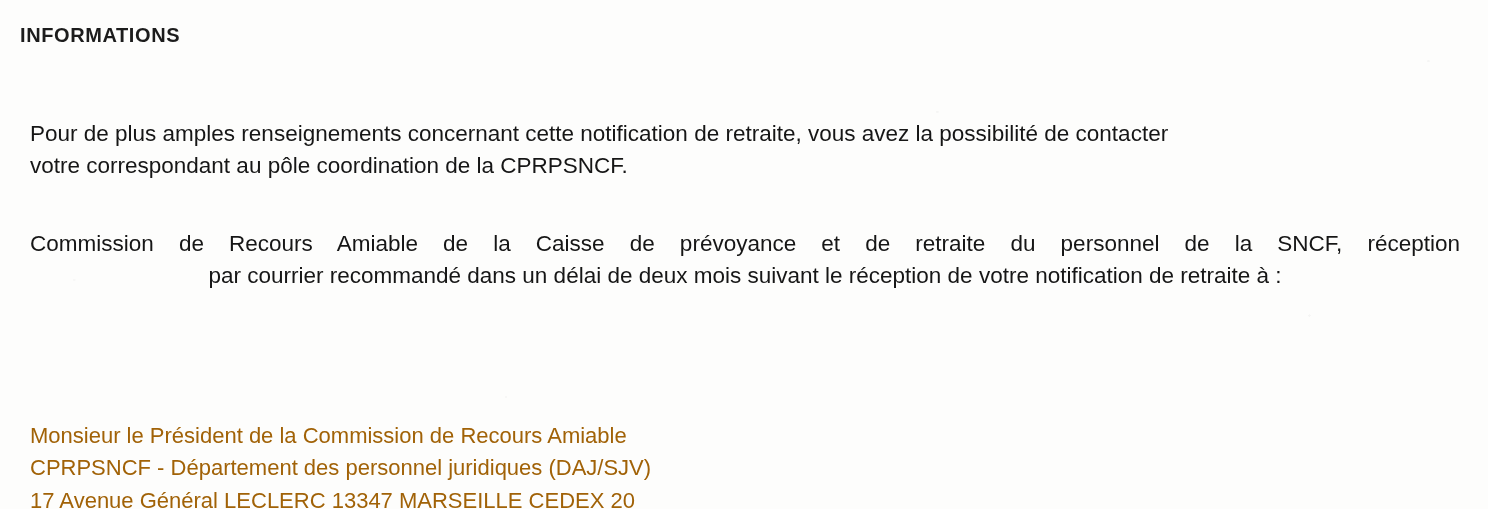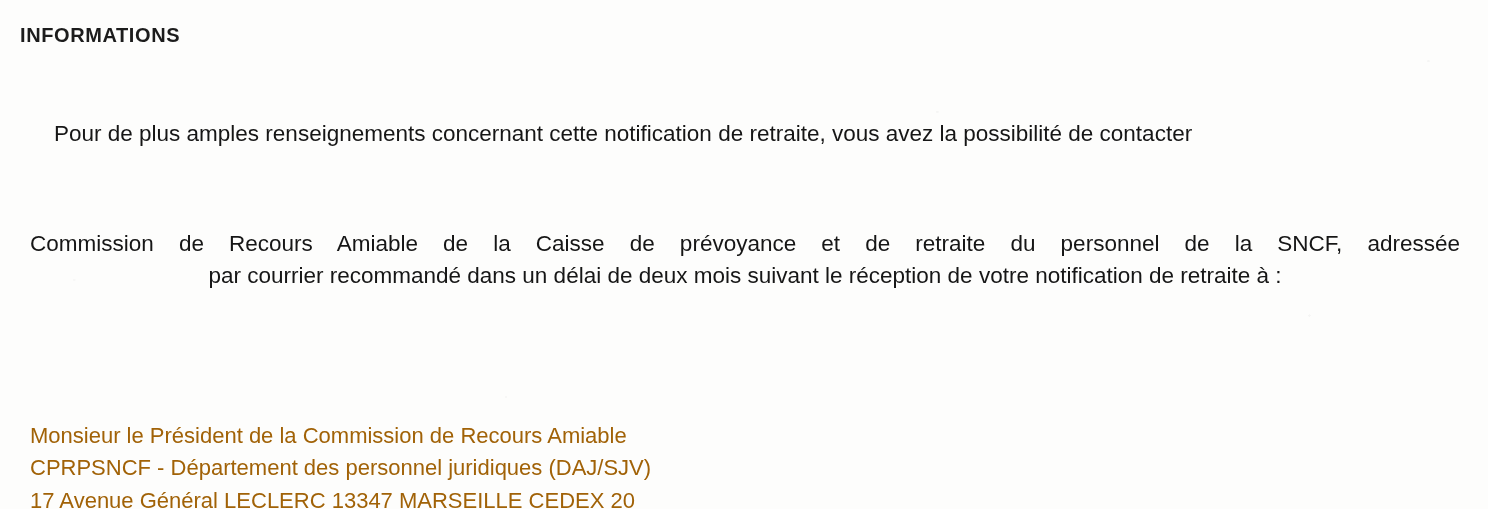--- a/index.html
+++ b/index.html
@@ -47,21 +47,21 @@
     box-sizing: border-box;
   }
   .body-block {
     position: absolute;
     left: 30px;
     width: 1430px;
     font-size: 22.5px;
     line-height: 1.42;
     color: #161616;
   }
-  #para-1 { top: 118px; margin-left: 24px; }
+  #para-1 { top: 118px; }
   #para-2 { top: 228px; text-align: justify; }
   #para-1 .line { display: block; }
   .address-block {
     position: absolute;
     left: 30px;
     top: 388px;
     width: 1430px;
     font-size: 22px;
     font-weight: normal;
     line-height: 1.47;
@@ -83,24 +83,25 @@
 <body>
 
 <div class="page">
 
   <div class="scan-noise"></div>
 
   <div class="doc-title">INFORMATIONS</div>
 
   <div class="body-block" id="para-1">
     <span class="line">Pour de plus amples renseignements concernant cette notification de retraite, vous avez la possibilité de contacter</span>
+    <span class="line">votre correspondant au pôle coordination de la CPRPSNCF.</span>
   </div>
 
   <div class="body-block" id="para-2">
-    <span class="justified-row">Commission de Recours Amiable de la Caisse de prévoyance et de retraite du personnel de la SNCF, adressée</span>
+    <span class="justified-row">Commission de Recours Amiable de la Caisse de prévoyance et de retraite du personnel de la SNCF, réception</span>
     <span class="justified-last">par courrier recommandé dans un délai de deux mois suivant le réception de votre notification de retraite à :</span>
   </div>
 
   <div class="address-block">
     <span class="line">Monsieur le Président de la Commission de Recours Amiable</span>
     <span class="line">CPRPSNCF - Département des personnel juridiques (DAJ/SJV)</span>
     <span class="line">17 Avenue Général LECLERC 13347 MARSEILLE CEDEX 20</span>
   </div>
 
 </div>

